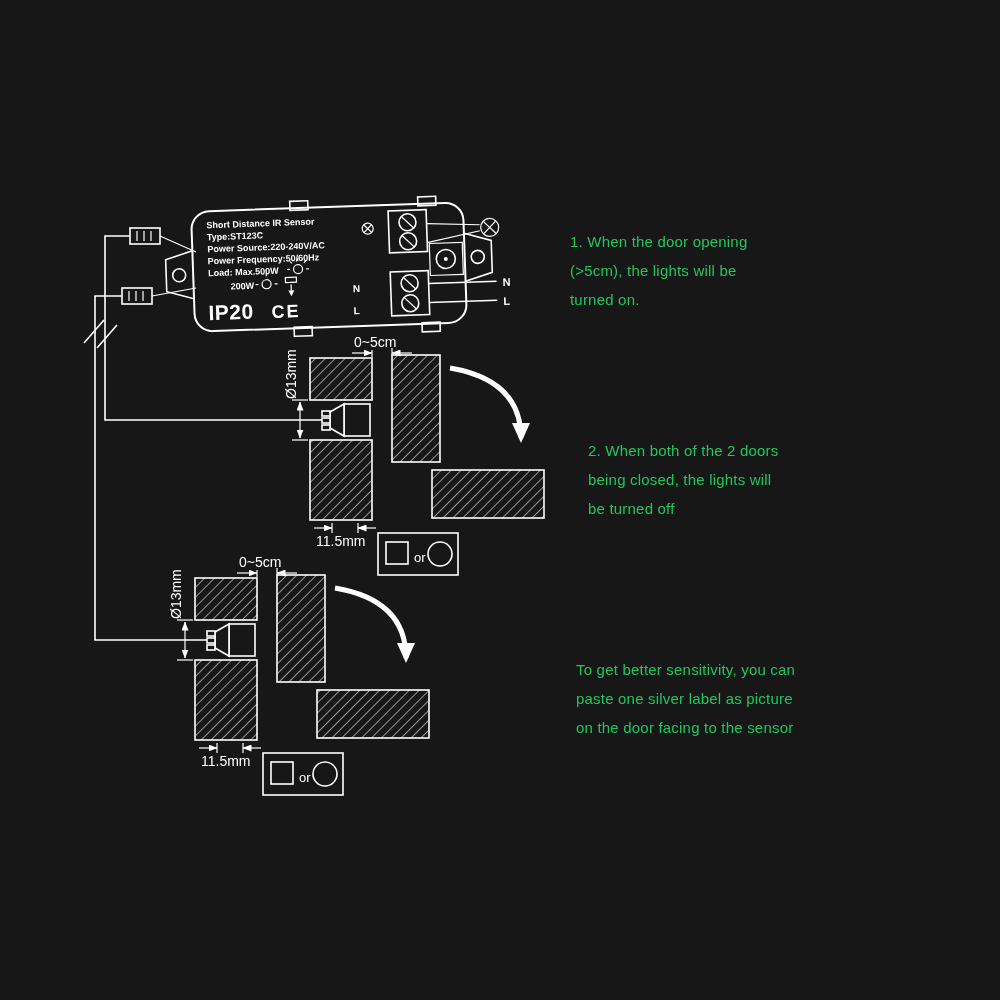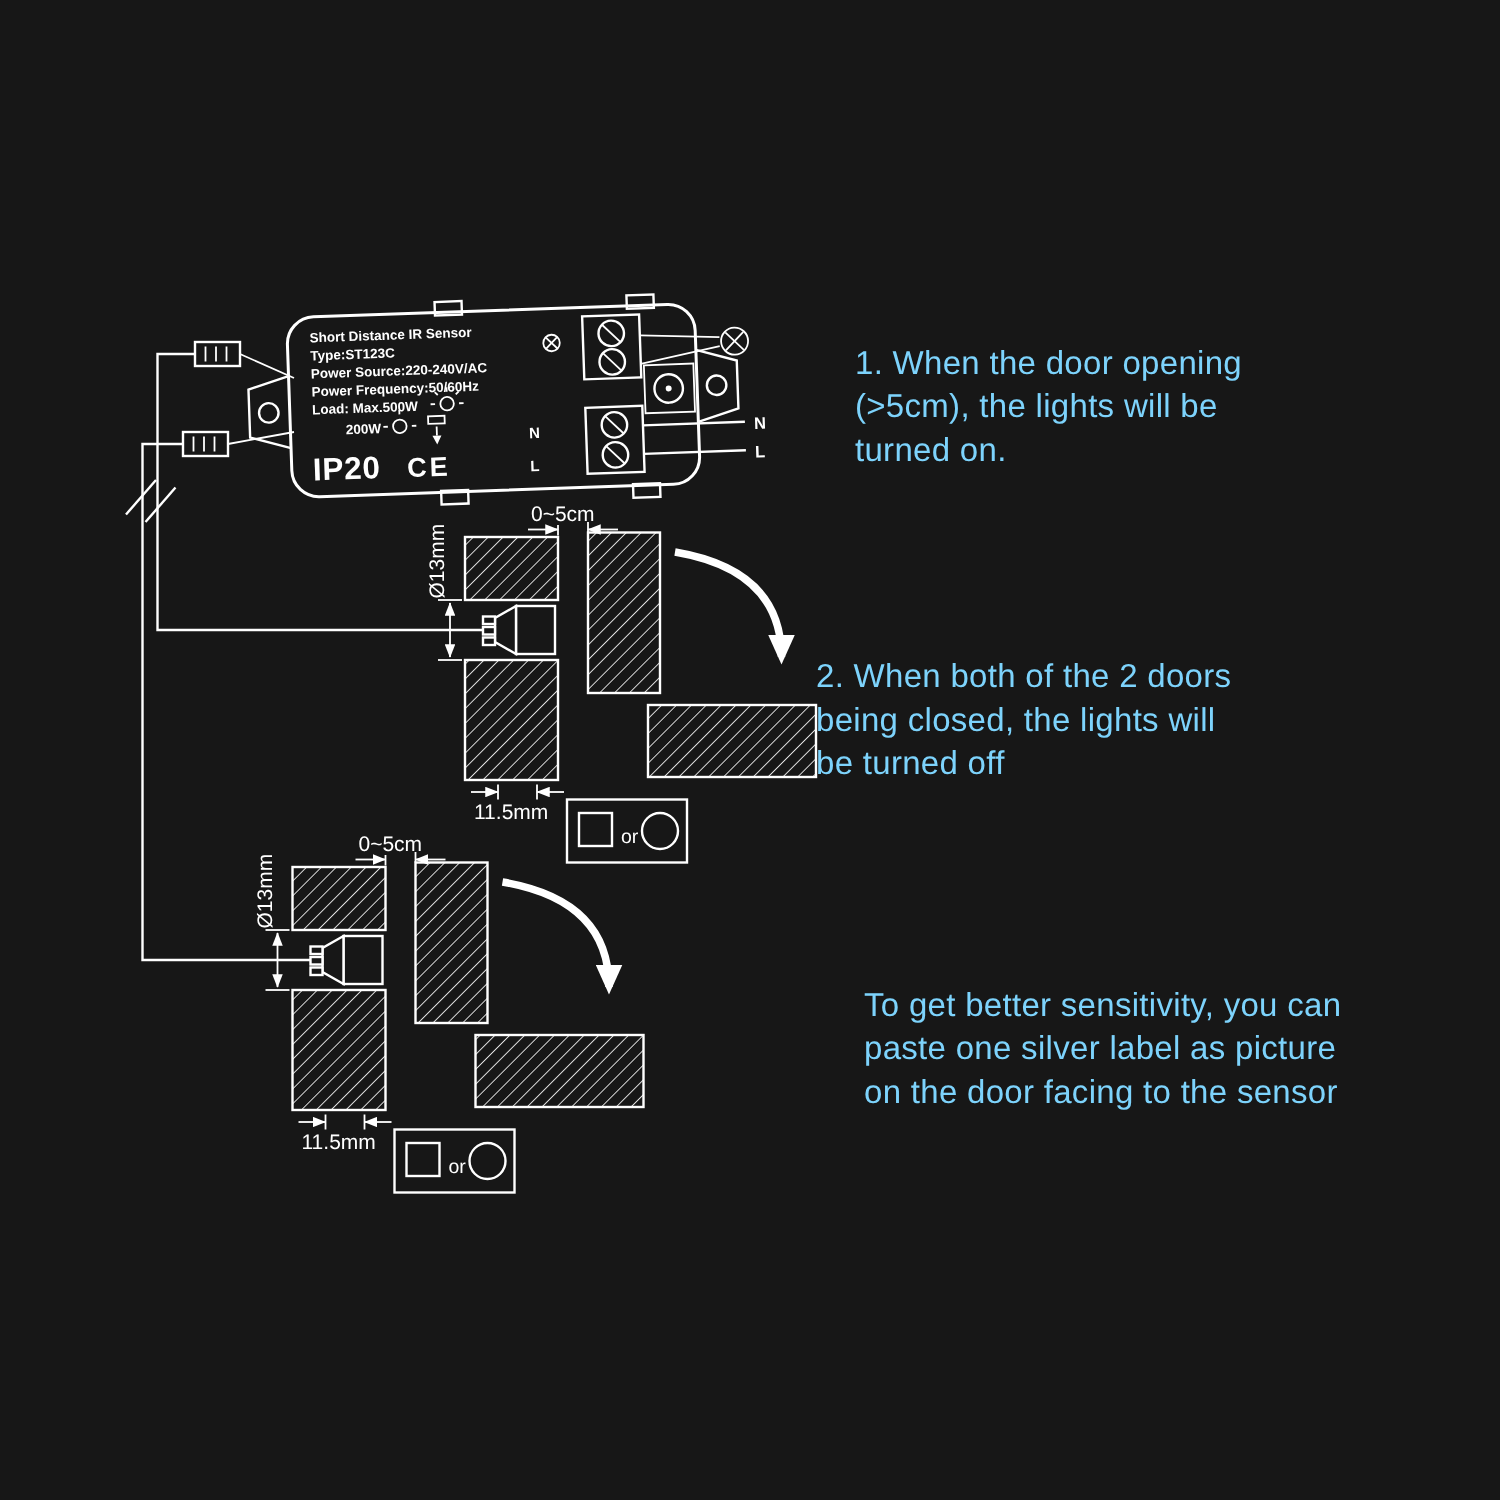--- a/index.html
+++ b/index.html
@@ -1,19 +1,19 @@
 <!DOCTYPE html>
 <html><head>
 <meta charset="utf-8">
 <style>
   html,body{margin:0;padding:0;background:#0d0d0d;}
   .page{position:relative;width:1000px;height:1000px;background:#171717;overflow:hidden;
         font-family:"Liberation Sans",sans-serif;}
   .diagram-svg{position:absolute;left:0;top:0;}
-  .instruction{position:absolute;color:#7dd3fc;font-size:22px;line-height:29px;
+  .instruction{position:absolute;color:#22c55e;font-size:15px;line-height:29px;
                white-space:pre-line;letter-spacing:.2px;width:370px;}
   svg text{fill:#ffffff;font-family:"Liberation Sans",sans-serif;}
   .t9{font-size:9px;font-weight:bold;}
   .t10{font-size:10px;font-weight:bold;}
   .t11{font-size:11px;font-weight:bold;}
   .t13{font-size:13px;}
   .t14{font-size:14px;}
   .ip{font-size:21px;font-weight:bold;letter-spacing:.5px;}
   .ce{font-size:18px;font-weight:bold;letter-spacing:2px;}
   .ln{stroke:#ffffff;fill:none;stroke-width:1.6;}
@@ -255,20 +255,20 @@
         <rect class="ln" x="271" y="762" width="22" height="22"></rect>
         <text class="t13" x="299" y="782">or</text>
         <circle class="ln" cx="325" cy="774" r="12"></circle>
       </g>
     </g>
   </svg>
 
   <div class="instruction" style="left:570px;top:227px;">1. When the door opening
 (&gt;5cm), the lights will be
 turned on.</div>
-  <div class="instruction" style="left:544px;top:436px;">2. When both of the 2 doors
+  <div class="instruction" style="left:588px;top:436px;">2. When both of the 2 doors
 being closed, the lights will
 be turned off</div>
   <div class="instruction" style="left:576px;top:655px;">To get better sensitivity, you can
 paste one silver label as picture
 on the door facing to the sensor</div>
 
 </div>
 
 </body></html>

